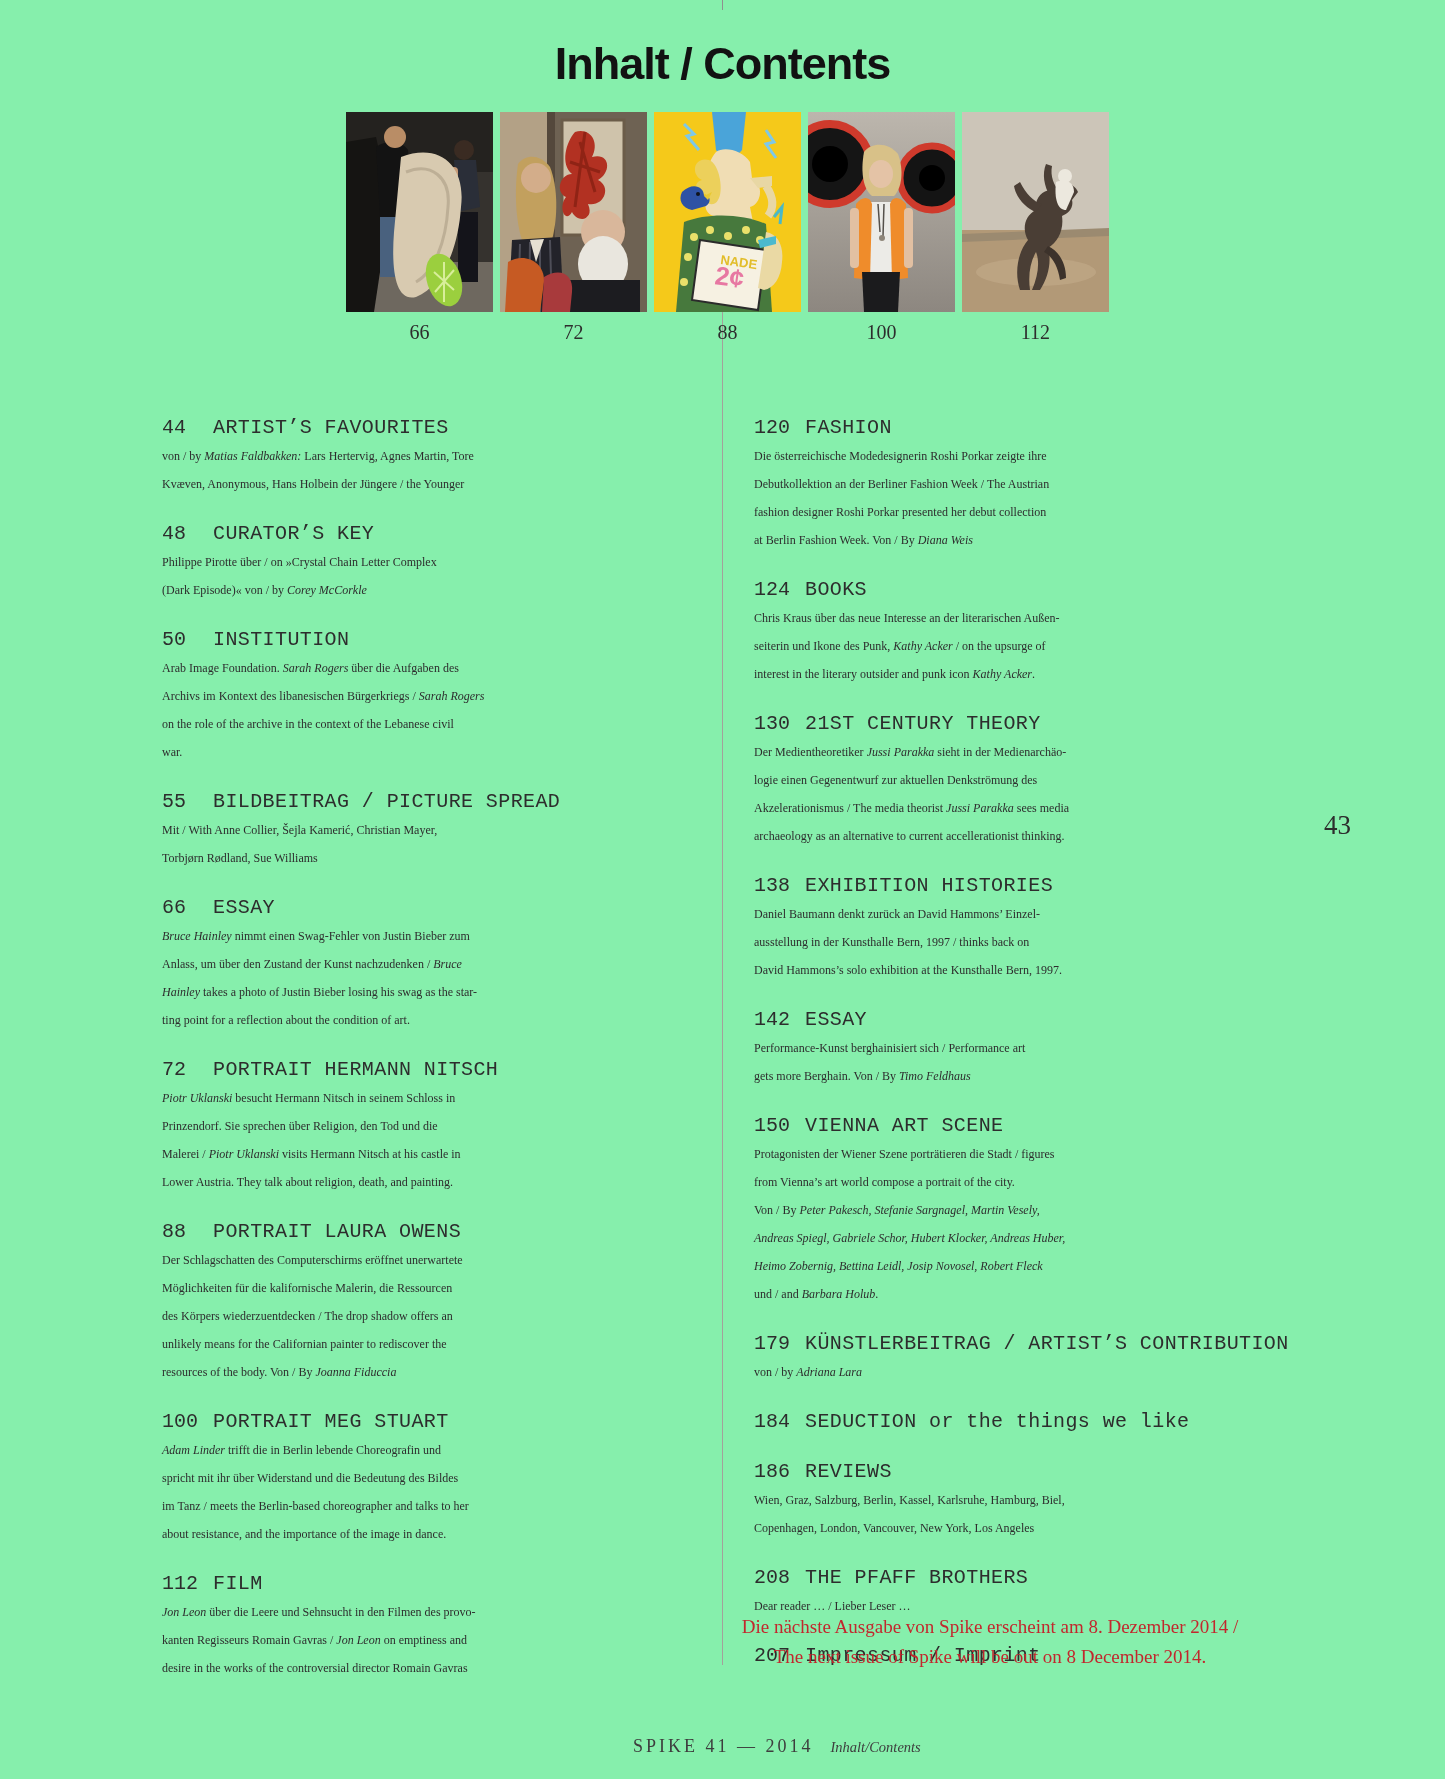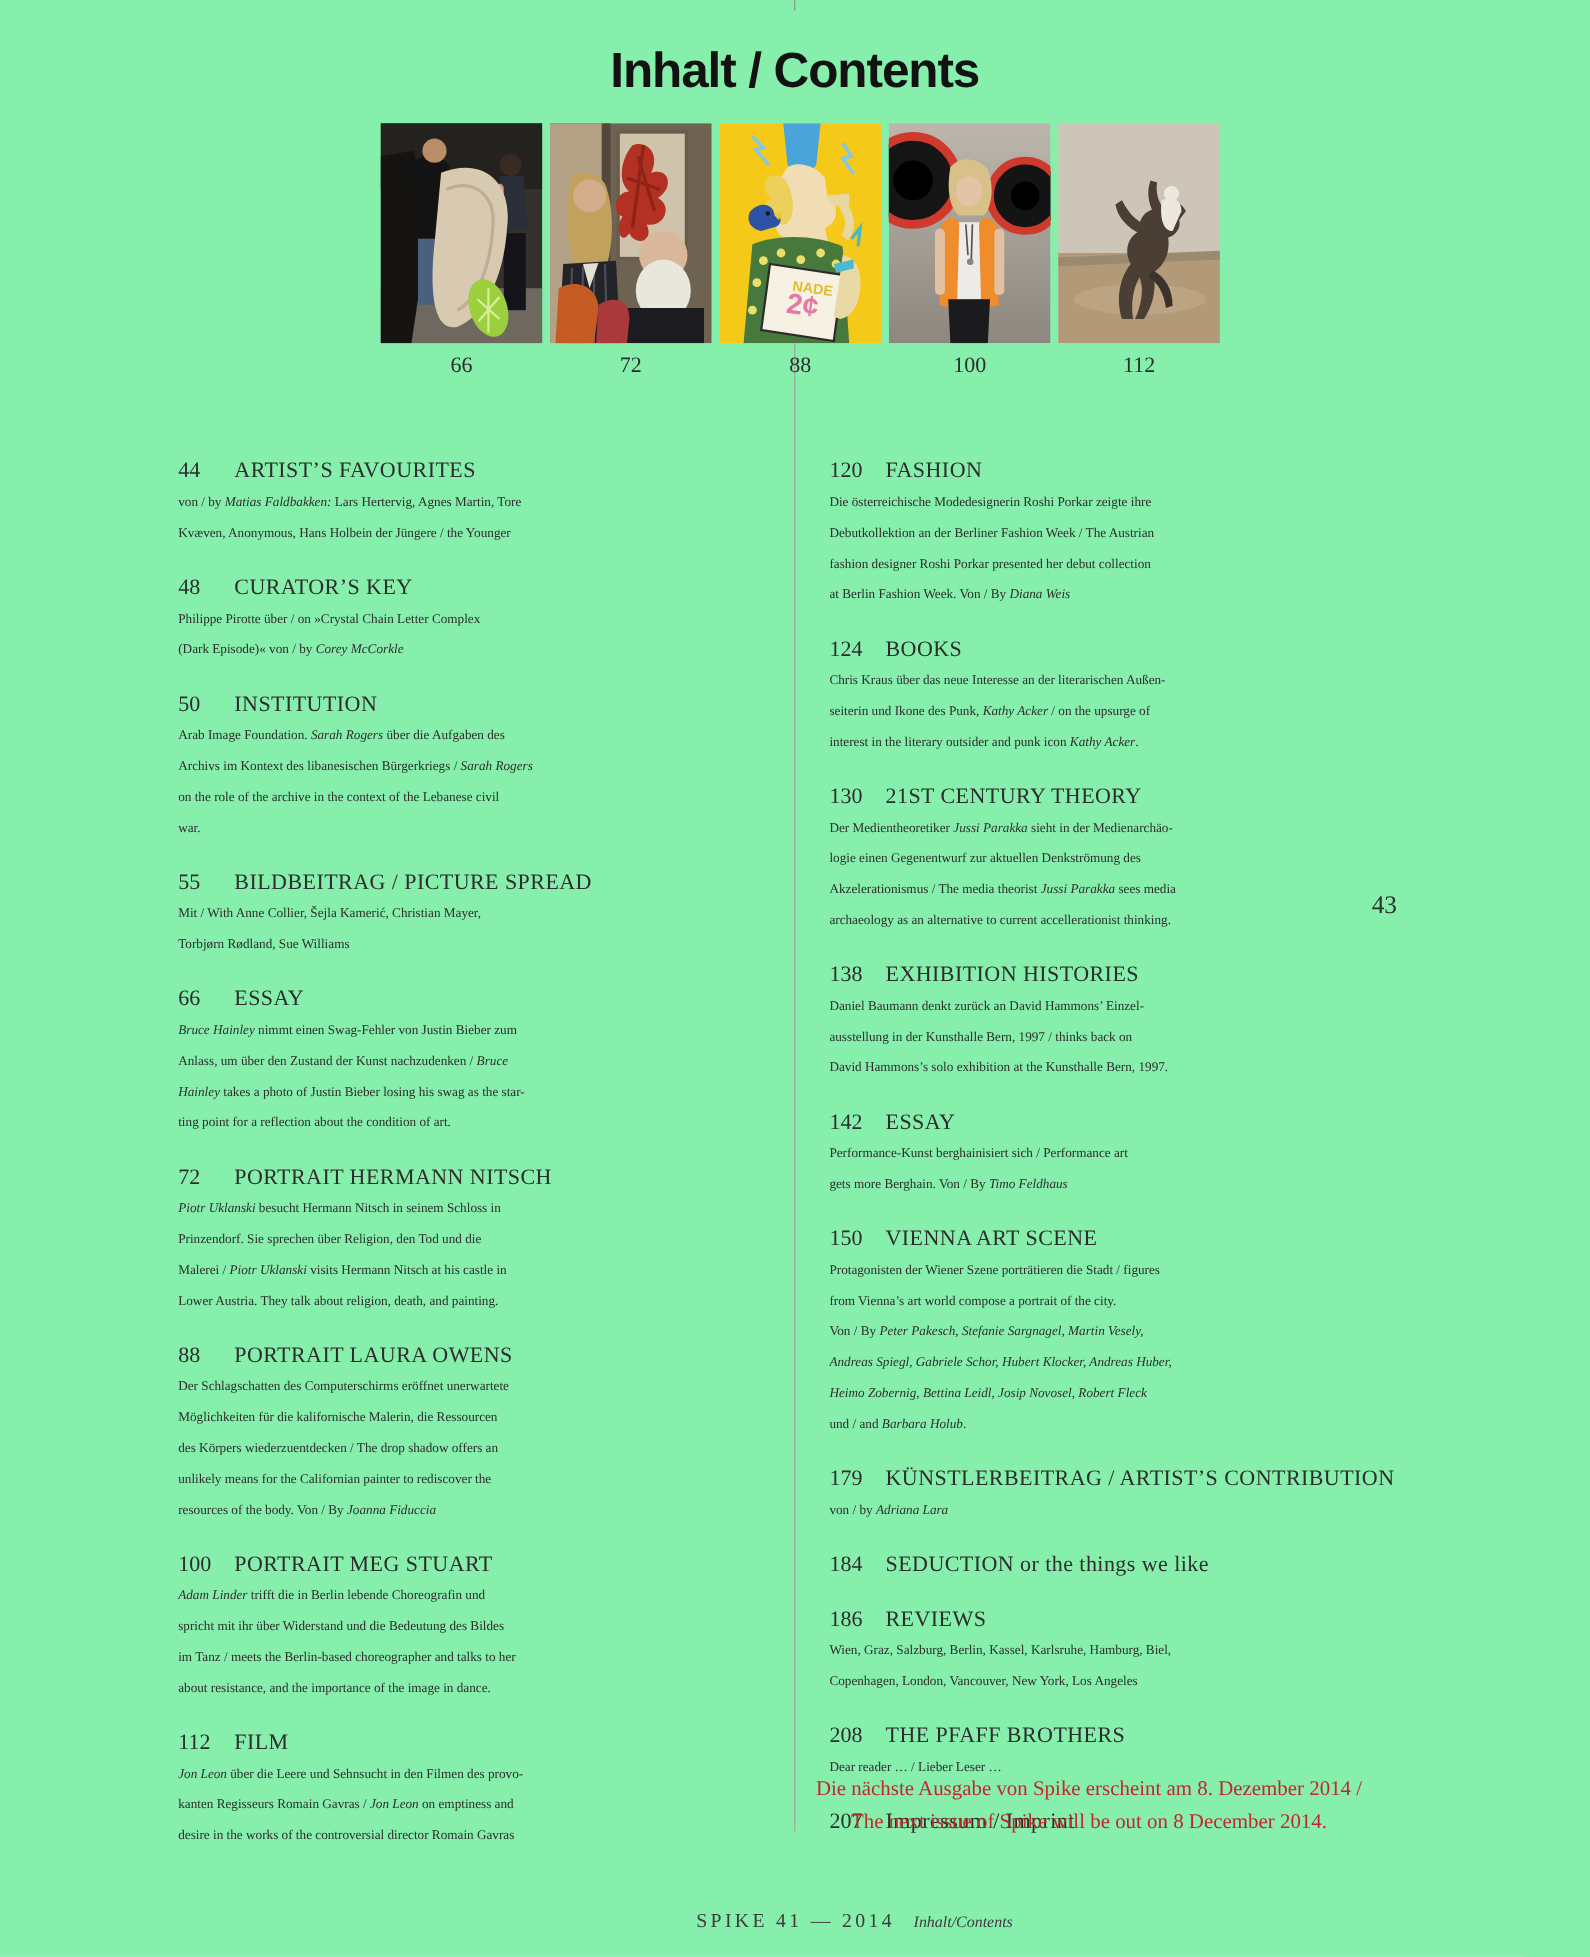--- a/index.html
+++ b/index.html
@@ -18,25 +18,25 @@
   .thumb-num{
     margin-top:9px;text-align:center;font-size:20px;color:#2d2d2d;
     position:relative;z-index:2;
   }
   .fold-tick{position:absolute;left:722px;top:0;width:1px;height:10px;background:#8f8f8f;}
   .fold-line{position:absolute;left:722px;top:312px;width:1px;height:1353px;background:#a3a09b;z-index:1;}
   .col{position:absolute;top:414px;}
   .col-left{left:162px;width:492px;}
   .col-right{left:754px;width:522px;}
   .entry{margin-bottom:22px;}
-  .entry-head{font-size:20px;line-height:28px;letter-spacing:0.4px;white-space:nowrap;}
+  .entry-head{font-size:20px;line-height:28px;letter-spacing:0.4px;white-space:nowrap;font-family:Liberation Mono, monospace;}
   .entry-num{display:inline-block;width:51px;letter-spacing:0;}
   .entry-line{font-size:12px;line-height:28px;white-space:nowrap;}
   .entry-line em{font-style:italic;}
-  .page-num{position:absolute;left:1247px;top:810px;font-size:23px;color:#2d2d2d;}
+  .page-num{position:absolute;left:1324px;top:810px;font-size:27px;color:#2d2d2d;}
   .footer-left{
     position:absolute;left:633px;top:1736px;display:flex;align-items:baseline;gap:17px;
   }
   .footer-mag{font-size:18px;letter-spacing:3px;color:#3d3d3d;white-space:nowrap;}
   .footer-sec{font-size:14.5px;font-style:italic;color:#3d3d3d;white-space:nowrap;}
   .announcement{
     position:absolute;left:740px;top:1612px;width:500px;text-align:center;
     font-size:19px;line-height:30px;white-space:nowrap;
   }
 </style>

